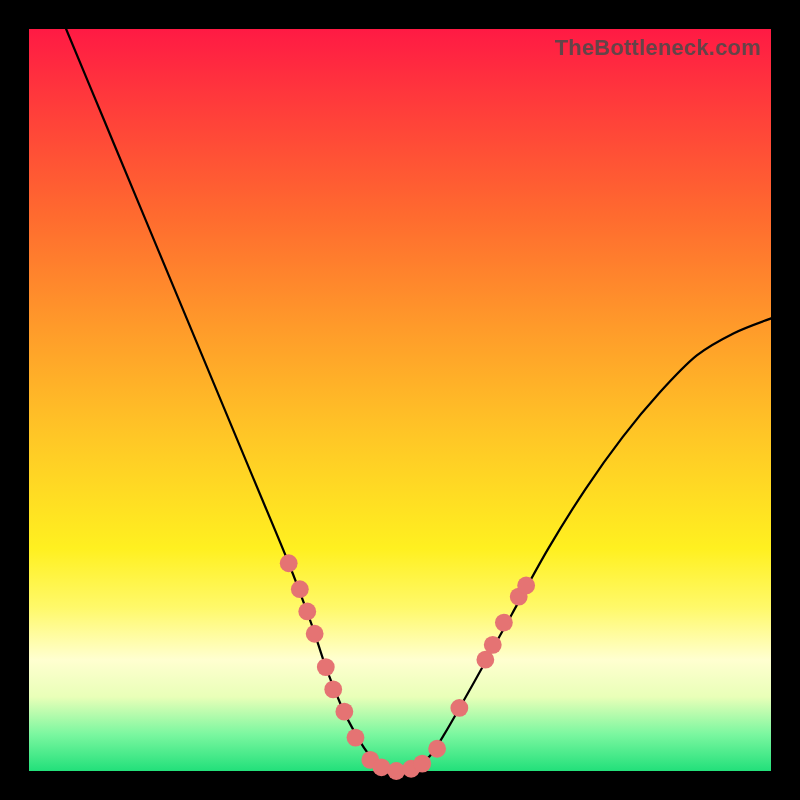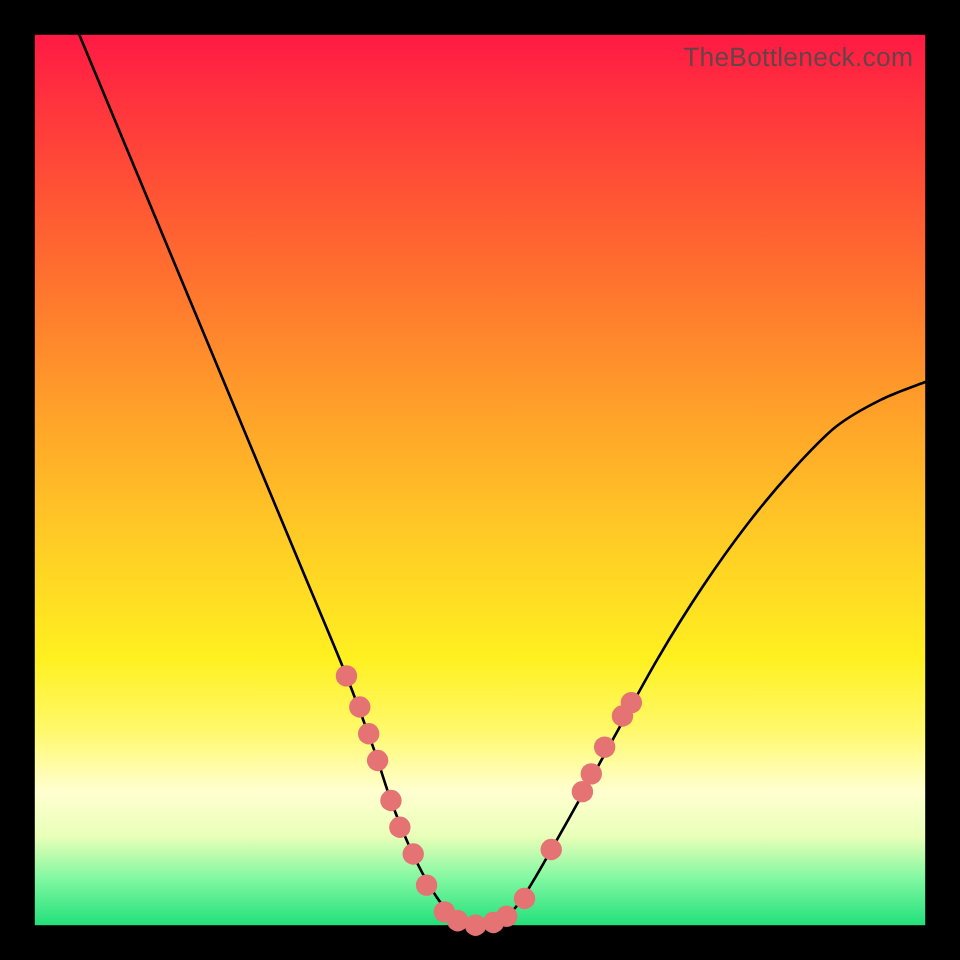--- a/index.html
+++ b/index.html
@@ -36,21 +36,21 @@
       #ffffd0 85%,
       #e9ffb8 90%,
       #7cf7a0 95%,
       #22e07a 100%);
   }
   .watermark {
     position: absolute;
     top: 6px;
     right: 10px;
     font-size: 22px;
-    font-weight: 400;
+    font-weight: 700;
     color: #4a4a4a;
     letter-spacing: 0.2px;
     opacity: 0.85;
     user-select: none;
   }
   svg.curve {
     position: absolute;
     left: 0;
     top: 0;
     width: 742px;

